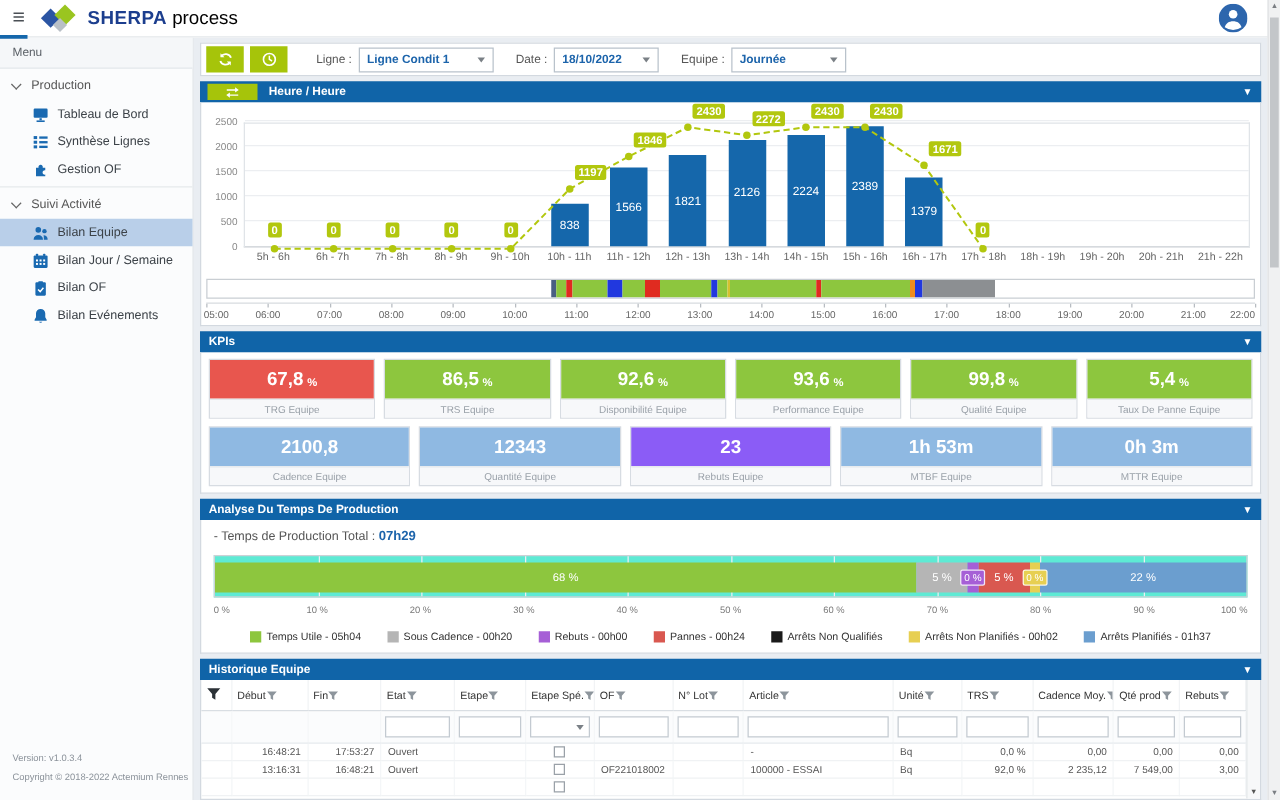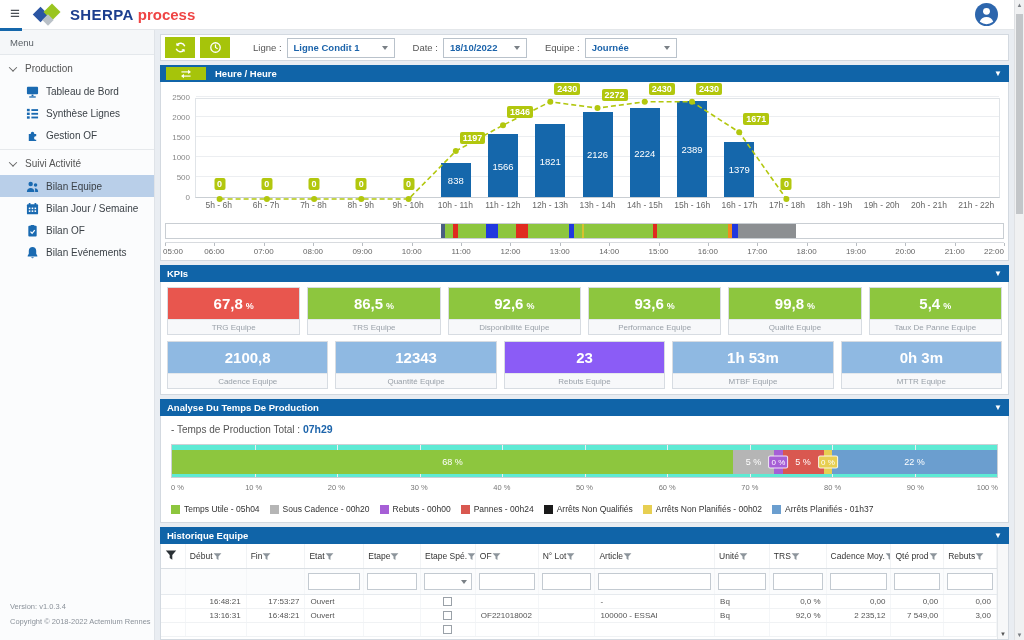--- a/index.html
+++ b/index.html
@@ -10,21 +10,21 @@
 
 .topbar { height:30px; background:#fff; border-bottom:1px solid #e4e7ea; display:flex; align-items:center; padding:0 26px 0 6px; flex:none; position:relative; z-index:2; }
 .hamburger { font-size:17px; color:#4a4f55; margin:0 12px 2px 4px; cursor:pointer; }
 .logo { display:flex; align-items:center; }
 .diamonds { position:relative; width:32px; height:24px; margin-right:6px; }
 .d { position:absolute; transform:rotate(45deg); }
 .d-blue  { left:3px;  top:6px; width:11px; height:11px; background:#2b55a3; }
 .d-green { left:14px; top:3px; width:12px; height:12px; background:#9ac520; }
 .d-gray  { left:12px; top:13px; width:8px; height:8px; background:#b9c0c7; }
 .brand1 { font-weight:bold; color:#1c3e8e; font-size:15px; letter-spacing:.4px; }
-.brand2 { font-weight:bold; color:#ef4444; font-size:15px; margin-left:4px; }
+.brand2 { font-weight:normal; color:#000000; font-size:15px; margin-left:4px; }
 .avatar { margin-left:auto; width:23px; height:23px; cursor:pointer; }
 .accent-tab { position:absolute; left:0; top:28px; width:22px; height:3px; background:#1567ab; z-index:3; }
 
 
 .body-row { flex:1; display:flex; min-height:0; margin-right:10px; }
 .pagebar { position:absolute; right:0; top:0; bottom:0; width:10px; background:#f0f1f2; border-left:1px solid #dfe1e4; z-index:5; }
 .pagebar .arr { position:absolute; left:0; width:100%; text-align:center; font-size:6px; color:#7a7e83; }
 .pagebar .thumb { position:absolute; left:1px; right:1px; top:14px; height:200px; background:#c3c6c9; }
 
 
@@ -92,21 +92,21 @@
 .an-body { padding:7px 10px 6px; }
 .an-total { font-size:10px; color:#555; }
 .an-total b { color:#1c64ab; font-size:10.5px; }
 .sb-track { margin-top:9px; position:relative; height:34px; border:1px solid #ccd1d6; background:#5eead4; }
 .sb-grid { position:absolute; top:0; bottom:0; width:1px; background:#edeff2; }
 .sb-bar { position:absolute; left:0; right:0; top:5px; height:24px; display:flex; }
 .sb-seg { height:100%; position:relative; display:flex; align-items:center; justify-content:center; color:#fff; font-size:9px; }
 .sb-badge { position:absolute; top:50%; left:50%; transform:translate(-50%,-50%); padding:0 2px; line-height:11px; font-size:8px; border-radius:2px; color:#fff; border:1px solid rgba(255,255,255,.85); z-index:3; white-space:nowrap; }
 .sb-axis { position:relative; height:13px; margin-top:3px; }
 .sb-axis span { position:absolute; top:2px; transform:translateX(-50%); font-size:7.5px; color:#777; white-space:nowrap; }
-.legend { display:flex; align-items:center; gap:10px; margin:10px 0 2px; font-size:8.5px; color:#333; }
+.legend { display:flex; justify-content:center; align-items:center; gap:21px; margin:10px 0 2px; font-size:8.5px; color:#333; }
 .lg-item { display:flex; align-items:center; white-space:nowrap; }
 .lg-sw { width:9px; height:9px; margin-right:4px; flex:none; }
 
 
 .hist-panel { flex:1; min-height:0; display:flex; flex-direction:column; margin-bottom:0; }
 .hist-body { flex:1; min-height:0; overflow:hidden; display:flex; border:1px solid #d3d9e0; border-top:none; background:#fff; }
 .tbl-wrap { flex:1; overflow:hidden; }
 table { border-collapse:collapse; table-layout:fixed; width:100%; }
 th { padding:5px 4px; text-align:left; font-weight:normal; color:#333; font-size:8.5px; border-bottom:1px solid #d9dee3; border-right:1px solid #f1f3f5; white-space:nowrap; overflow:hidden; }
 .th-inner { display:flex; align-items:center; justify-content:flex-start; }

